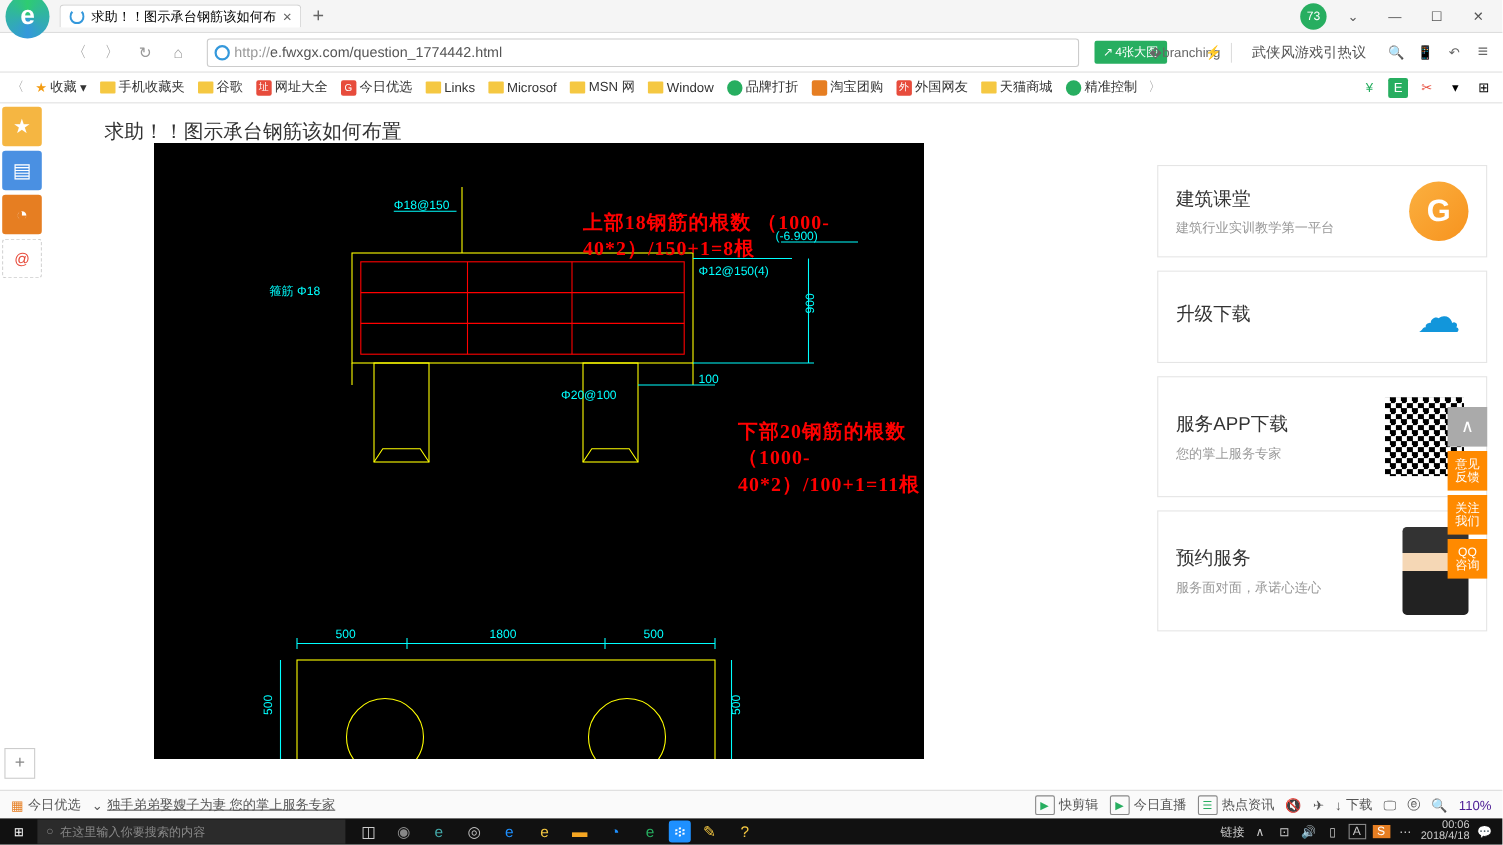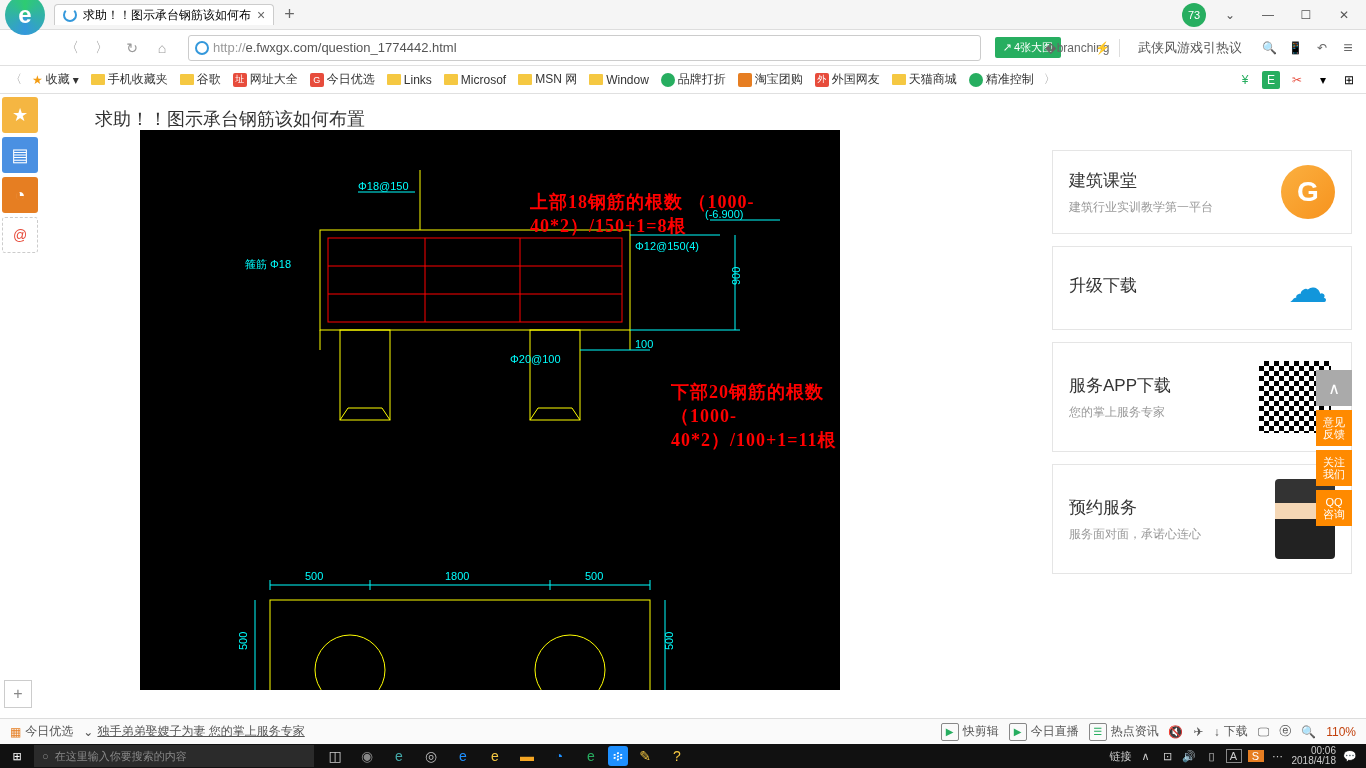--- a/index.html
+++ b/index.html
@@ -76,21 +76,21 @@
 
 .fab-col { position: absolute; right: 14px; top: 275px; width: 36px; display: flex; flex-direction: column; gap: 4px; z-index:50; }
 .fab { width: 36px; height: 36px; background: #aaa; color: #fff; display:flex; align-items:center; justify-content:center; font-size: 16px; }
 .fab-orange { background: #ff8a00; font-size: 11px; flex-direction: column; line-height: 1.1; }
 
 
 .btmbar { position: absolute; left: 0; right: 0; bottom: 24px; height: 26px; border-top: 1px solid #ddd; display: flex; align-items: center; padding: 0 10px; font-size: 12px; gap: 10px; background:#fafafa; }
 .btm-item { display: flex; align-items: center; gap: 4px; color: #555; cursor: pointer; }
 .btm-right { margin-left: auto; display: flex; align-items: center; gap: 10px; }
 .btm-icon { width: 18px; height: 18px; border: 1px solid #888; border-radius: 2px; display:flex; align-items:center; justify-content:center; font-size:10px; color:#27ae60; }
-.zoom-txt { color: #c2410c; }
+.zoom-txt { color: #4c1d95; }
 
 
 .taskbar { position: absolute; left: 0; right: 0; bottom: 0; height: 24px; background: #111; display: flex; align-items: center; padding: 0 0 0 0; font-size: 11px; color: #ccc; }
 .tb-start { width: 34px; height: 24px; display:flex; align-items:center; justify-content:center; color:#fff; }
 .tb-search { height: 22px; width: 280px; background: #2b2b2b; display:flex; align-items:center; padding: 0 8px; color:#888; gap:6px; }
 .tb-icons { display: flex; align-items: center; gap: 2px; margin-left: 6px; }
 .tb-ico { width: 30px; height: 24px; display:flex; align-items:center; justify-content:center; font-size:14px; }
 .tb-right { margin-left: auto; display:flex; align-items:center; gap:6px; padding-right:8px; }
 .tray-ico { width:16px; font-size:11px; text-align:center; }
 .clock { text-align:right; line-height:1; font-size:10px; }

